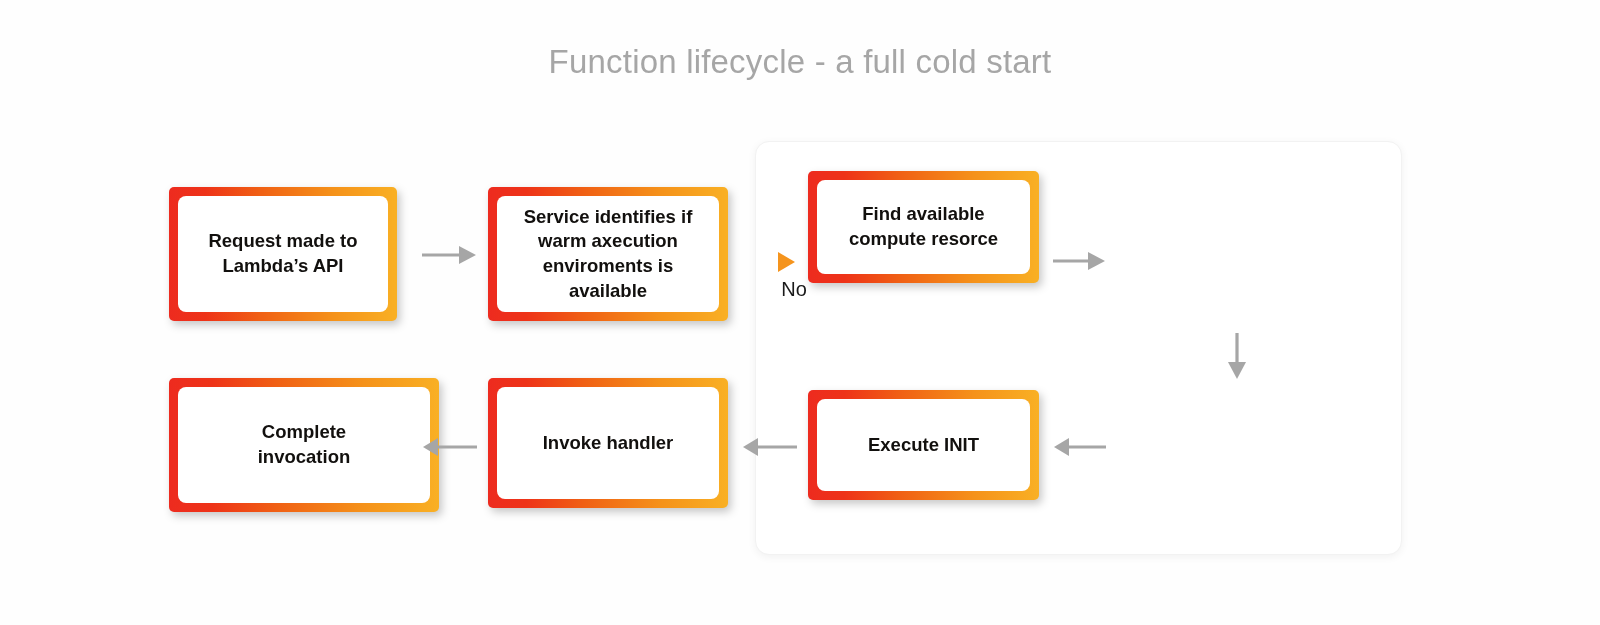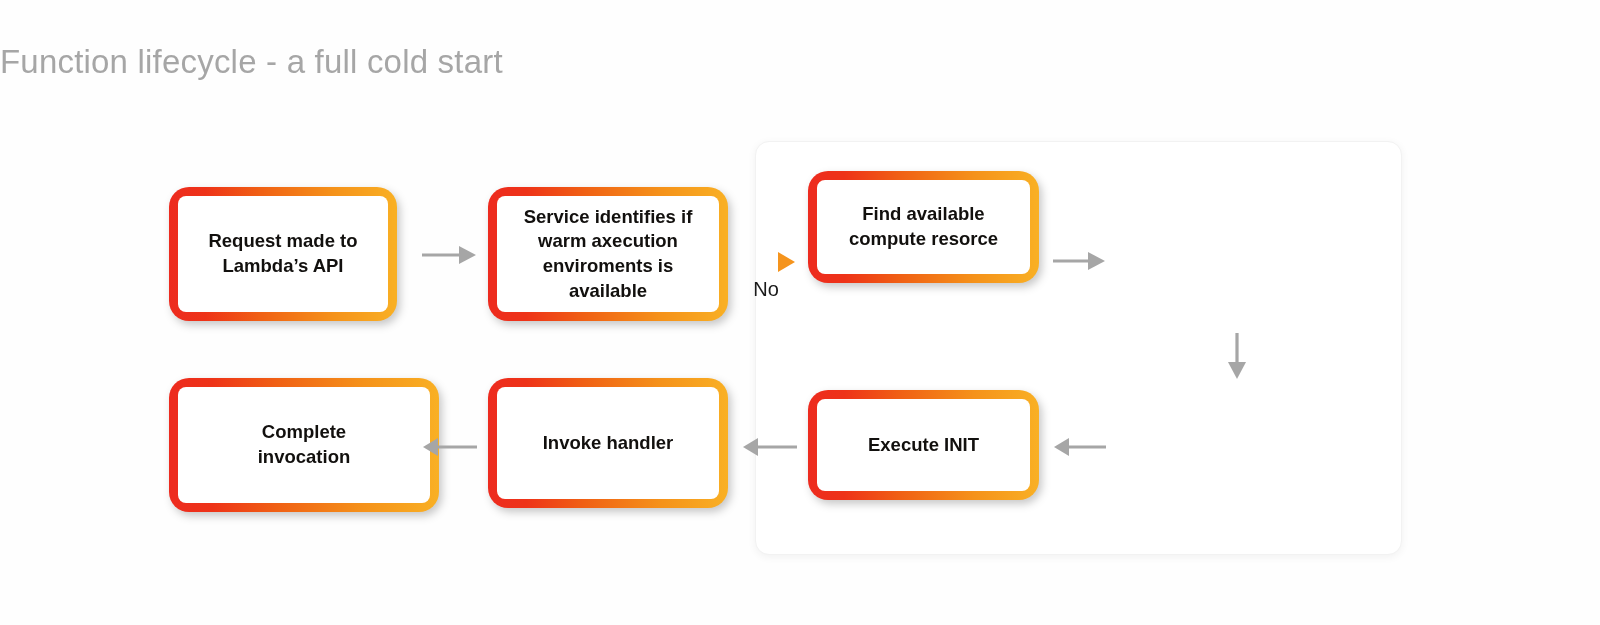--- a/index.html
+++ b/index.html
@@ -9,21 +9,21 @@
     font-family:"Liberation Sans", sans-serif;
     overflow:hidden;
     position:relative;
   }
   .stage{position:absolute;inset:0;}
 
   
   .title{
     position:absolute;
     left:0;right:0;top:43px;
-    text-align:left;
+    text-align:center;
     font-size:33px;
     font-weight:400;
     color:#A6A6A6;
     letter-spacing:0.2px;
     white-space:nowrap;
   }
 
   
   .group-container{
     position:absolute;
@@ -32,21 +32,21 @@
     background:#FFFFFF;
     border-radius:14px;
     border:1px solid #F2F2F2;
     box-shadow:0 2px 9px rgba(0,0,0,0.055);
     box-sizing:border-box;
   }
 
   
   .node{
     position:absolute;
-    border-radius:20px;
+    border-radius:5px;
     padding:9px;
     background:linear-gradient(90deg,#ED2B1F 0%,#EE3318 16%,#F06014 40%,#F5921A 72%,#F9B024 100%);
     box-sizing:border-box;
     filter:drop-shadow(3px 4px 4px rgba(0,0,0,0.22));
   }
   .node-inner{
     width:100%;height:100%;
     background:#FFFFFF;
     border-radius:8px;
     display:flex;
@@ -143,21 +143,21 @@
         <linearGradient id="gradArrow" x1="0" y1="0" x2="1" y2="0">
           <stop offset="0%" stop-color="#E8231C"></stop>
           <stop offset="50%" stop-color="#F0691A"></stop>
           <stop offset="100%" stop-color="#F79B1E"></stop>
         </linearGradient>
       </defs>
       <line x1="1" y1="14" x2="36" y2="14" stroke="url(#gradArrow)" stroke-width="3.4"></line>
       <path d="M34 4 L51 14 L34 24 Z" fill="#F5941D"></path>
     </svg>
   </div>
-  <div class="no-label" style="left:740px;top:278px;width:52px;">No</div>
+  <div class="no-label" style="left:768px;top:278px;width:52px;">No</div>
 
   <div class="arrow" style="left:1052px;top:246px;">
     <svg width="54" height="30" viewBox="0 0 54 30">
       <line x1="1" y1="15" x2="38" y2="15" stroke="#A6A6A6" stroke-width="3.2"></line>
       <path d="M36 6 L53 15 L36 24 Z" fill="#A6A6A6"></path>
     </svg>
   </div>
 
   <div class="arrow" style="left:1222px;top:332px;">
     <svg width="30" height="48" viewBox="0 0 30 48">

